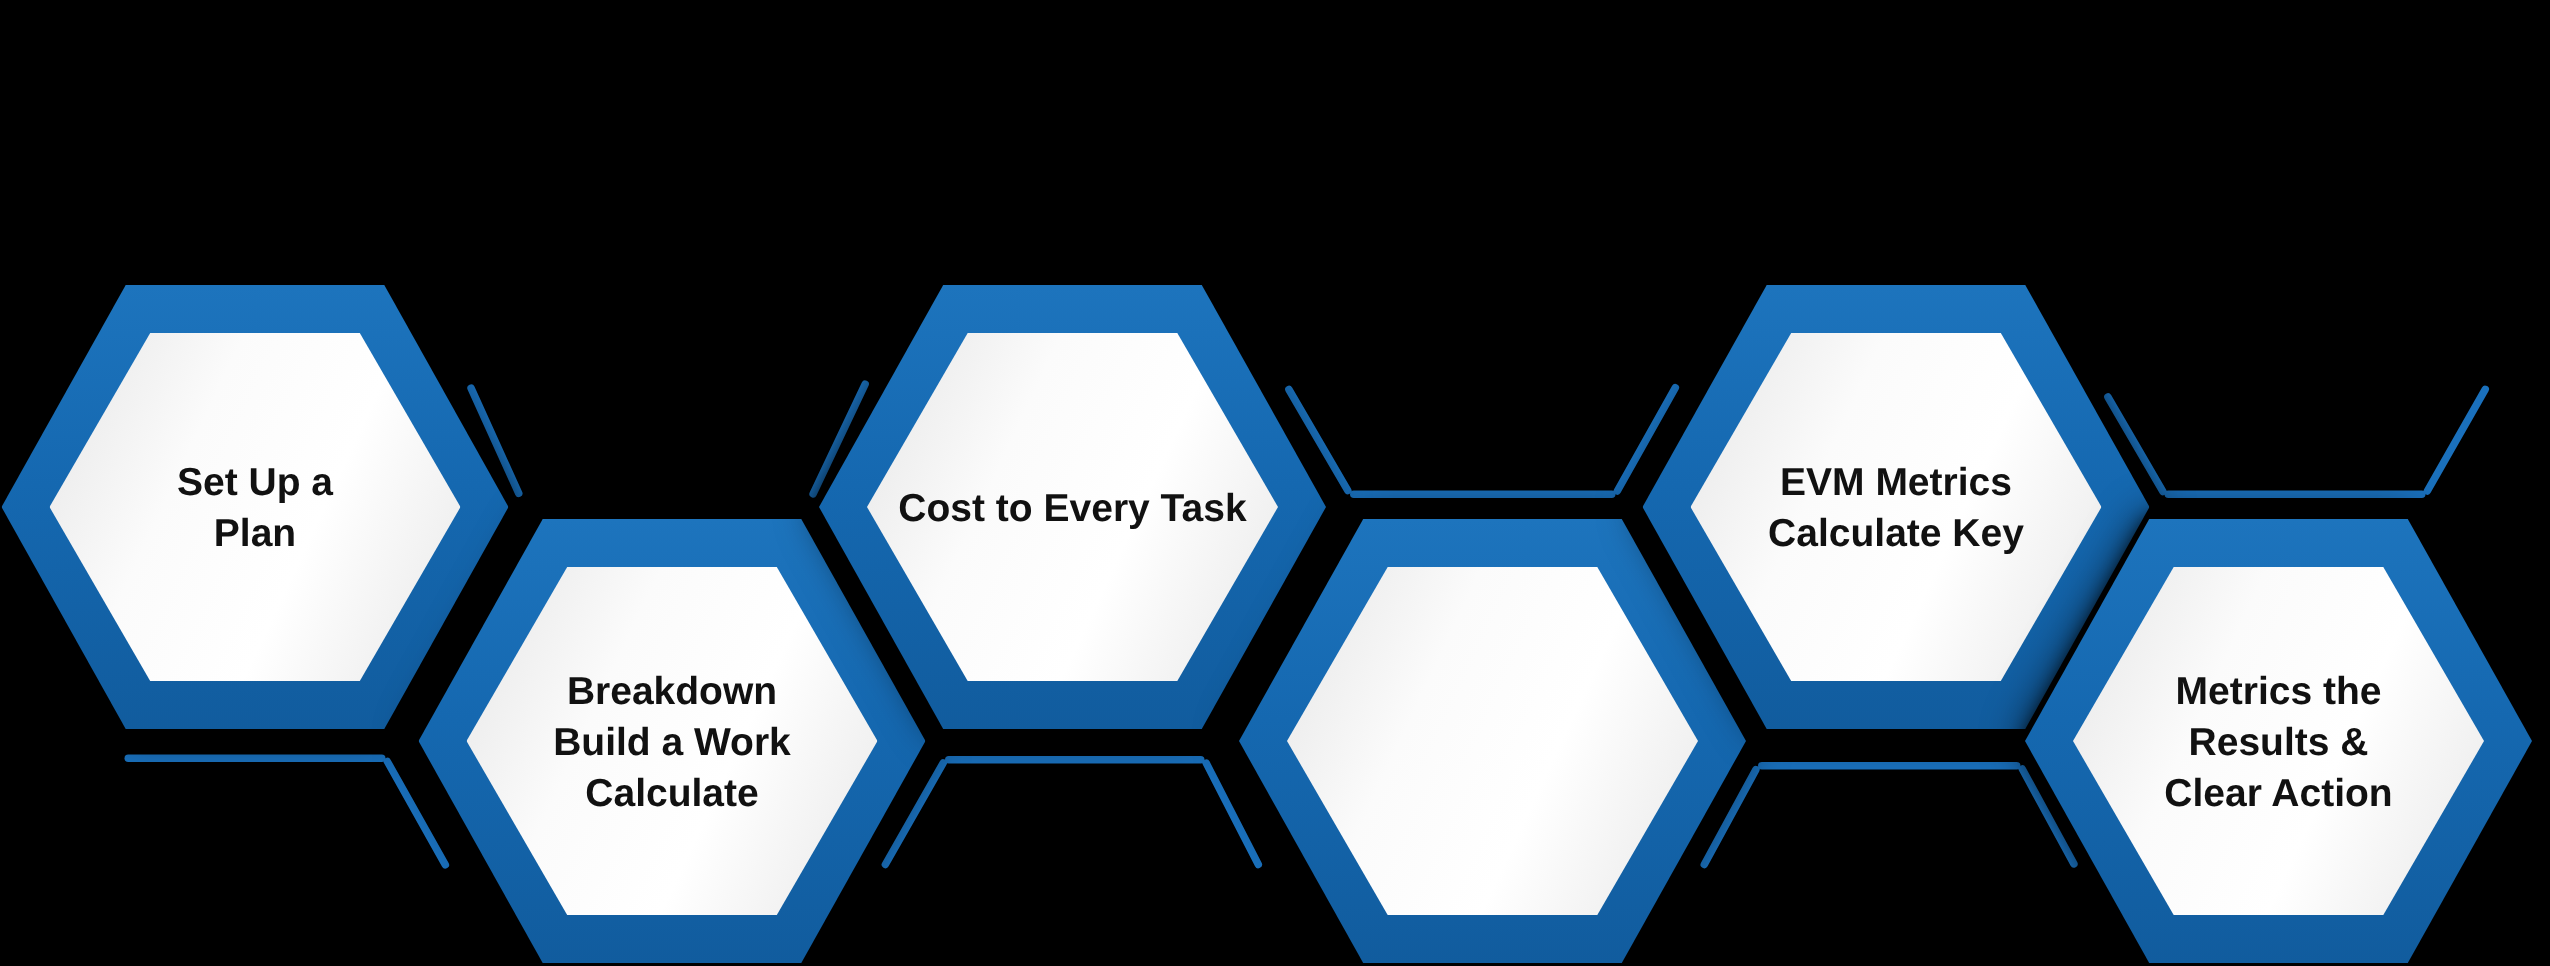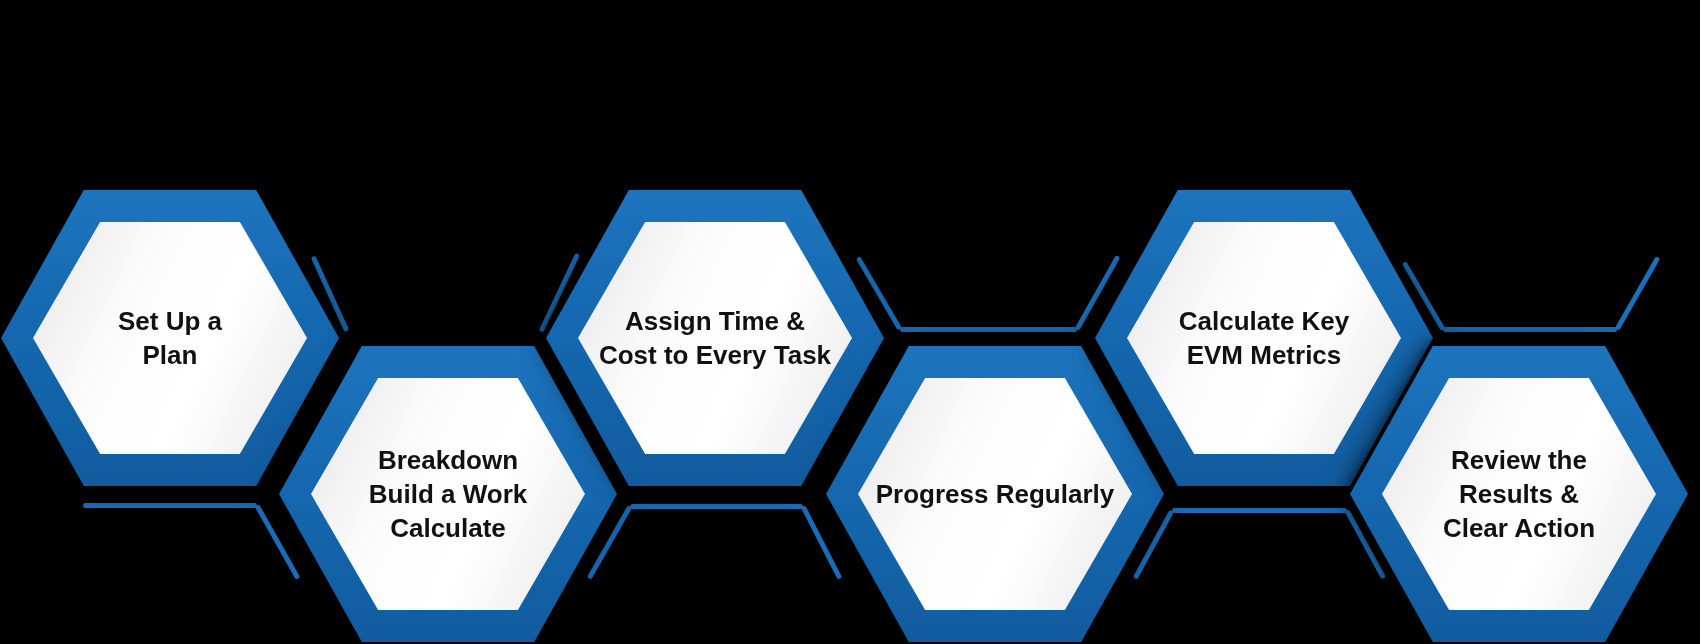--- a/index.html
+++ b/index.html
@@ -87,45 +87,43 @@
           <div class="hex-line">Breakdown</div>
           <div class="hex-line">Build a Work</div>
           <div class="hex-line">Calculate</div>
         </div>
       </div>
       <div class="hex" style="left: 546px; top: 190px; z-index: 12;">
         <div class="hex-shape">
           <div class="hex-inner"></div>
         </div>
         <div class="hex-label">
-          <div class="hex-line">Assign Time &amp;</div>
           <div class="hex-line">Cost to Every Task</div>
         </div>
       </div>
       <div class="hex" style="left: 826px; top: 346px; z-index: 13;">
         <div class="hex-shape">
           <div class="hex-inner"></div>
         </div>
         <div class="hex-label">
-          <div class="hex-line">Progress Regularly</div>
         </div>
       </div>
       <div class="hex" style="left: 1095px; top: 190px; z-index: 14;">
         <div class="hex-shape">
           <div class="hex-inner"></div>
         </div>
         <div class="hex-label">
+          <div class="hex-line">EVM Metrics</div>
           <div class="hex-line">Calculate Key</div>
-          <div class="hex-line">EVM Metrics</div>
         </div>
       </div>
       <div class="hex" style="left: 1350px; top: 346px; z-index: 15;">
         <div class="hex-shape">
           <div class="hex-inner"></div>
         </div>
         <div class="hex-label">
-          <div class="hex-line">Review the</div>
+          <div class="hex-line">Metrics the</div>
           <div class="hex-line">Results &amp;</div>
           <div class="hex-line">Clear Action</div>
         </div>
       </div>
     </div>
 </div>
 
 </body></html>

